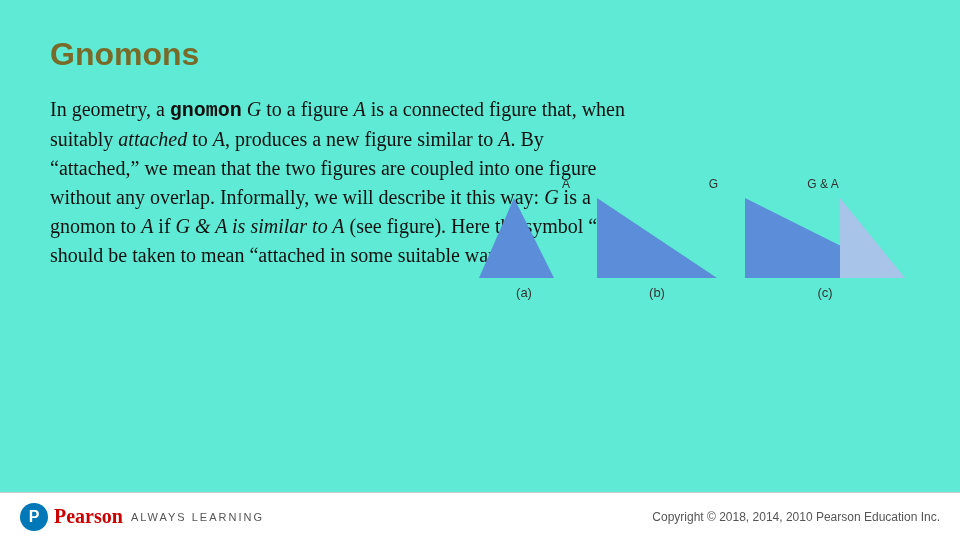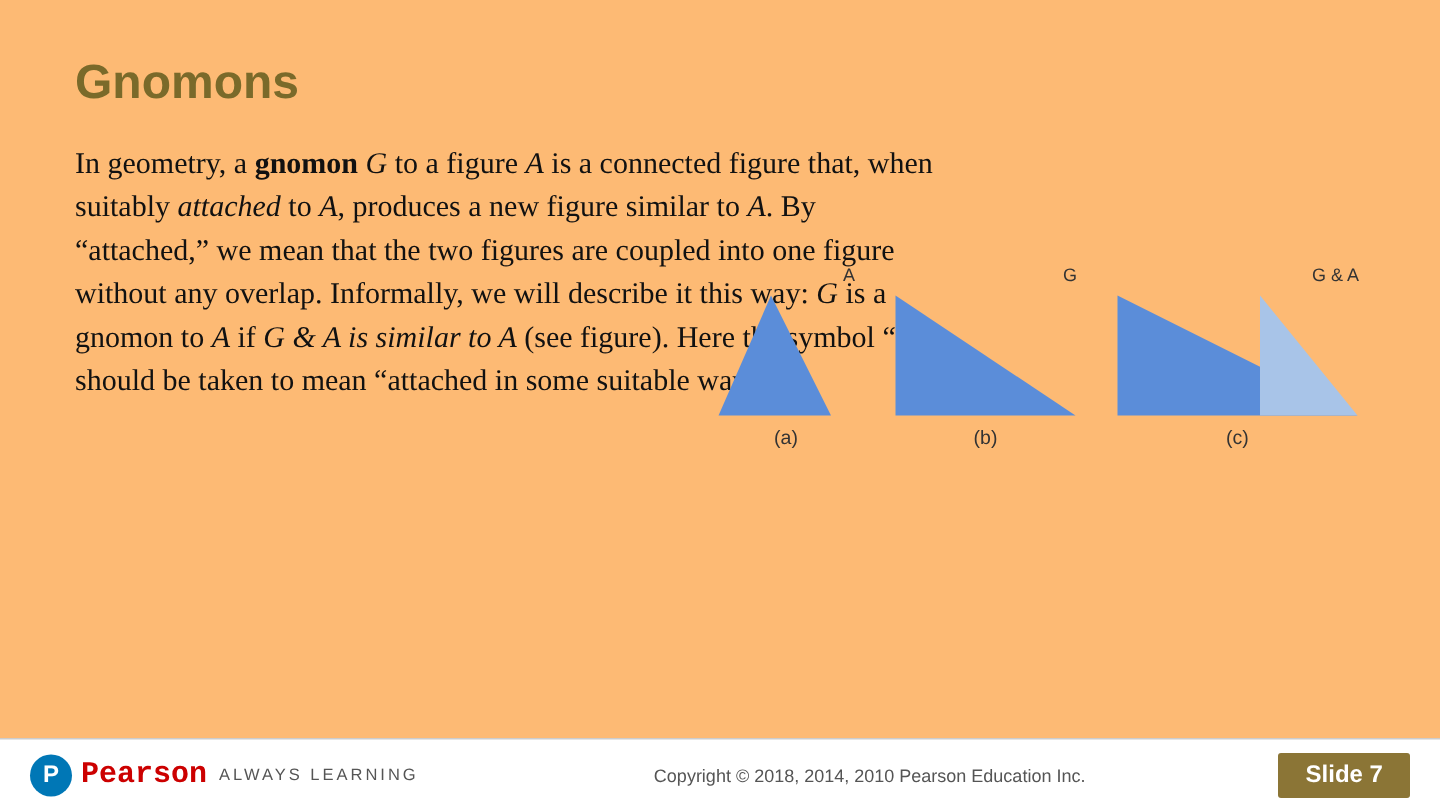--- a/index.html
+++ b/index.html
@@ -9,21 +9,21 @@
       height: 540px;
       background: #ffffff;
       font-family: Georgia, 'Times New Roman', serif;
       overflow: hidden;
       position: relative;
     }
 
     .slide {
       width: 960px;
       height: 540px;
-      background: #fdba74;
+      background: #5eead4;
       position: relative;
       padding: 36px 50px 20px 50px;
     }
 
     .title {
       font-size: 32px;
       font-weight: bold;
       color: #7a6a2a;
       margin-bottom: 22px;
       font-family: Arial, Helvetica, sans-serif;
@@ -36,21 +36,21 @@
     }
 
     .text-block {
       font-size: 20px;
       line-height: 1.45;
       color: #111111;
       max-width: 580px;
       flex-shrink: 0;
     }
 
-    .text-block .bold { font-weight: bold; }
+    .text-block .bold { font-weight: bold; font-family: Liberation Mono, monospace; }
     .text-block .italic { font-style: italic; }
 
     .figures-area {
       position: absolute;
       right: 0;
       bottom: -30px;
       display: flex;
       gap: 18px;
       align-items: flex-end;
     }
@@ -102,21 +102,21 @@
       color: white;
       font-weight: bold;
       font-size: 16px;
       font-family: Arial, sans-serif;
     }
 
     .pearson-text {
       color: #cc0000;
       font-size: 20px;
       font-weight: bold;
-      font-family: Liberation Mono, monospace;
+      font-family: Liberation Serif, serif;
     }
 
     .always-learning {
       color: #555555;
       font-size: 11px;
       letter-spacing: 2px;
       font-family: Liberation Sans, sans-serif;
       text-transform: uppercase;
     }
 
@@ -170,21 +170,21 @@
 
       <div class="figure-item">
         <div style="font-size:12px; color:#333; font-family:Arial,sans-serif; margin-bottom:2px; text-align:right; width:100%; padding-right:4px;">G</div>
         <svg width="130" height="90" viewBox="0 0 130 90">
           <polygon points="5,5 125,85 5,85" fill="#5b8dd9" stroke="none"></polygon>
         </svg>
         <div class="fig-caption-row">(b)</div>
       </div>
 
       <div class="figure-item">
-        <div style="font-size:12px; color:#333; font-family:Arial,sans-serif; margin-bottom:2px; text-align:right; width:100%; padding-right:4px;">G &amp; A</div>
+        <div style="font-size:12px; color:#333; font-family:Arial,sans-serif; margin-bottom:2px; text-align:center; width:100%; padding-right:4px;">G &amp; A</div>
         <svg width="170" height="90" viewBox="0 0 170 90">
 
           <polygon points="5,5 165,85 5,85" fill="#5b8dd9" stroke="none"></polygon>
 
           <polygon points="100,5 165,85 100,85" fill="#a8c4e8" stroke="none"></polygon>
         </svg>
         <div class="fig-caption-row">(c)</div>
       </div>
     </div>
   </div>
@@ -193,19 +193,15 @@
     <div class="footer-left">
       <div class="pearson-logo">
         <div class="pearson-p">P</div>
         <span class="pearson-text">Pearson</span>
       </div>
       <span class="always-learning">ALWAYS LEARNING</span>
     </div>
 
     <div class="copyright">Copyright © 2018, 2014, 2010 Pearson Education Inc.</div>
 
-    <div class="slide-number">
-      <span>Slide</span>
-      <span> 7</span>
-    </div>
   </div>
 
 </div>
 
 </body></html>

